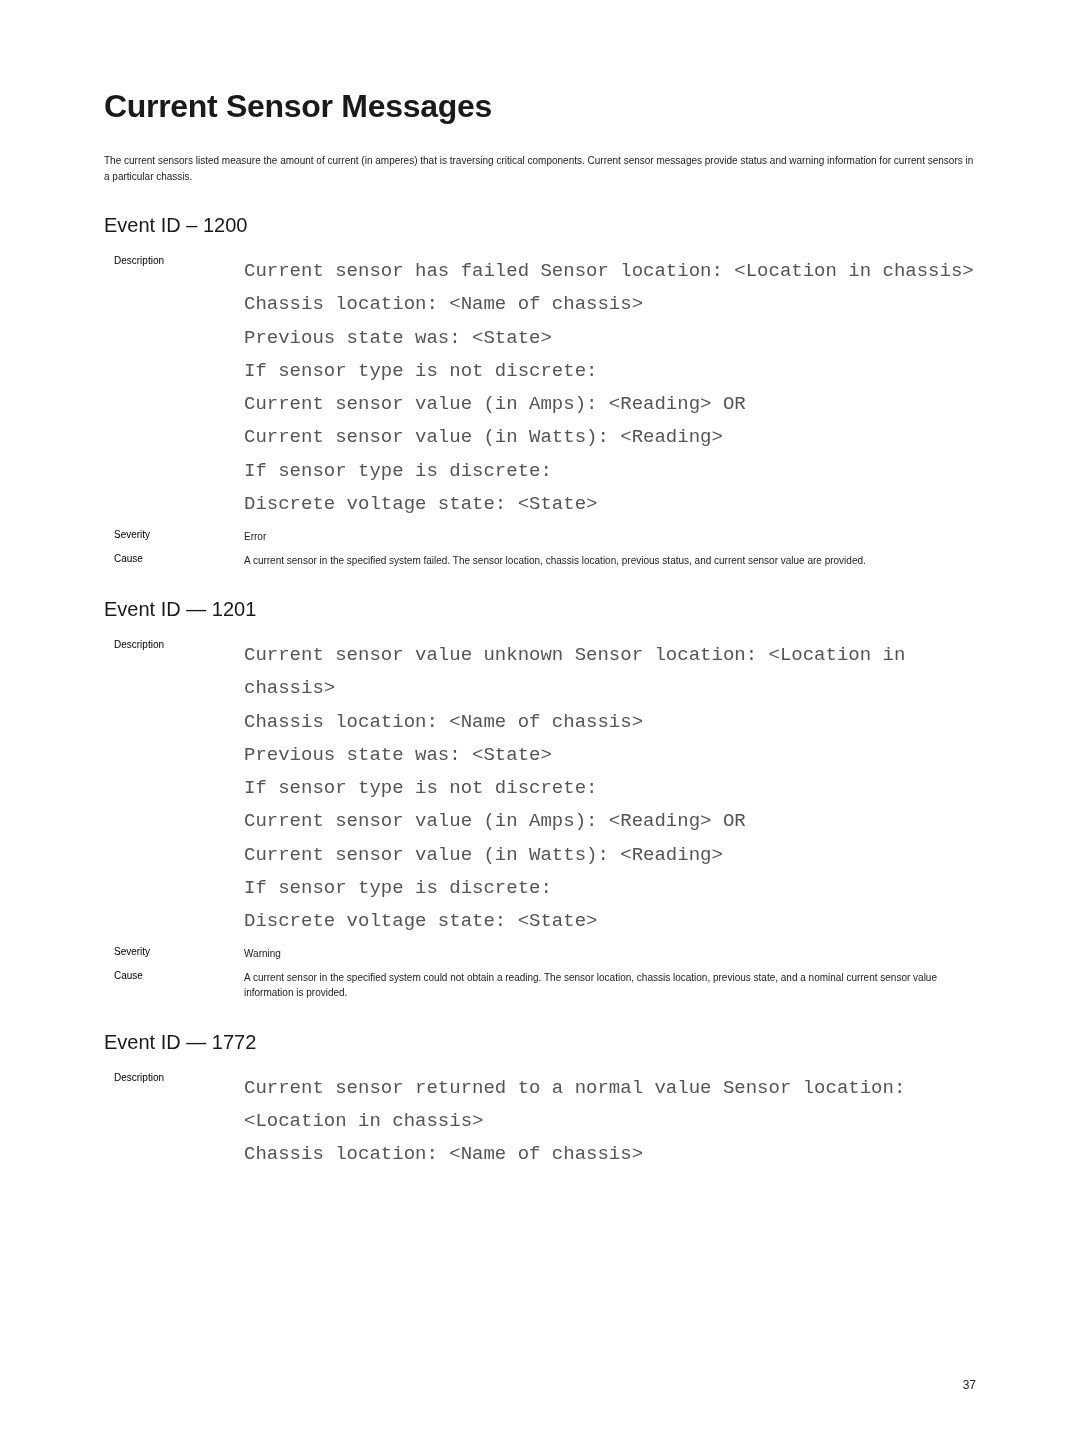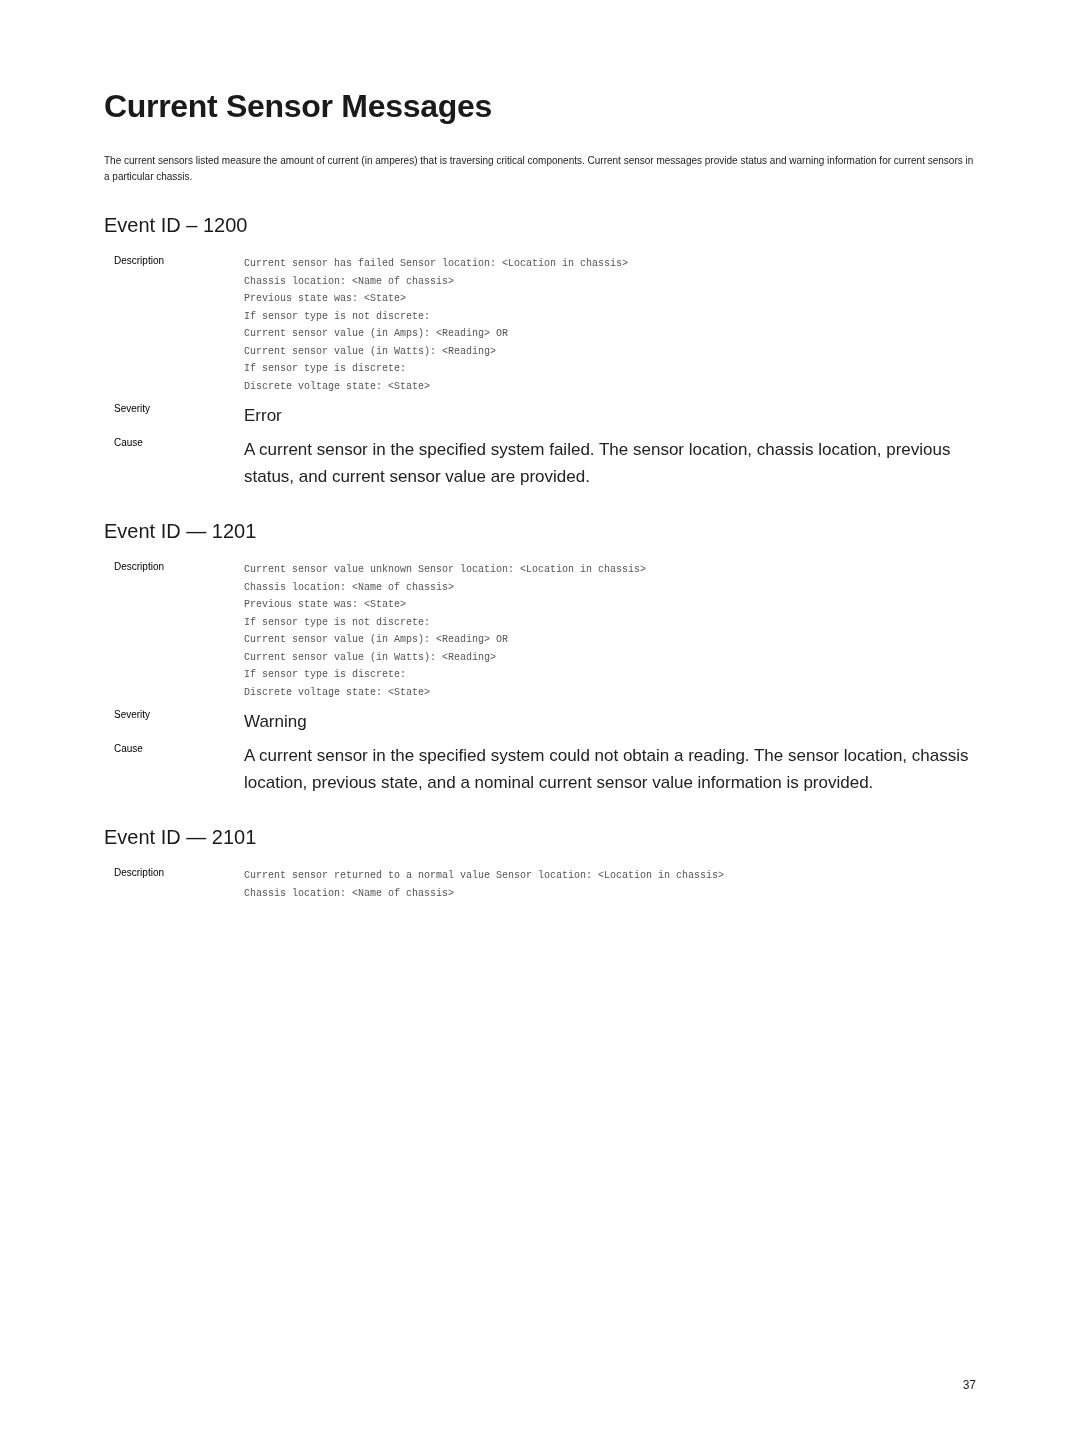--- a/index.html
+++ b/index.html
@@ -49,27 +49,27 @@
   .def-value {
     display: table-cell;
     font-size: 15px;
     line-height: 1.55;
     color: #222;
     vertical-align: top;
     padding: 4px 0;
   }
   .def-value .mono {
     font-family: "Courier New", Courier, monospace;
-    font-size: 10px;
+    font-size: 19px;
     color: #555;
     display: block;
     line-height: 1.75;
   }
   .plain {
-    font-size: 17px;
+    font-size: 10px;
     color: #222;
     line-height: 1.55;
   }
   .page-num {
     position: absolute;
     bottom: 42px;
     right: 104px;
     font-size: 12px;
     color: #222;
   }
@@ -124,21 +124,21 @@
   <div class="def-row">
     <div class="def-label">Severity</div>
     <div class="def-value plain">Warning</div>
   </div>
   <div class="def-row">
     <div class="def-label">Cause</div>
     <div class="def-value plain">A current sensor in the specified system could not obtain a reading. The sensor location, chassis location, previous state, and a nominal current sensor value information is provided.</div>
   </div>
 </div>
 
-<h2 class="event-heading">Event ID — 2101</h2>
+<h2 class="event-heading">Event ID — 1772</h2>
 <div class="def-table">
   <div class="def-row">
     <div class="def-label">Description</div>
     <div class="def-value">
       <span class="mono">Current sensor returned to a normal value Sensor location: &lt;Location in chassis&gt;</span>
       <span class="mono">Chassis location: &lt;Name of chassis&gt;</span>
     </div>
   </div>
 </div>
 

